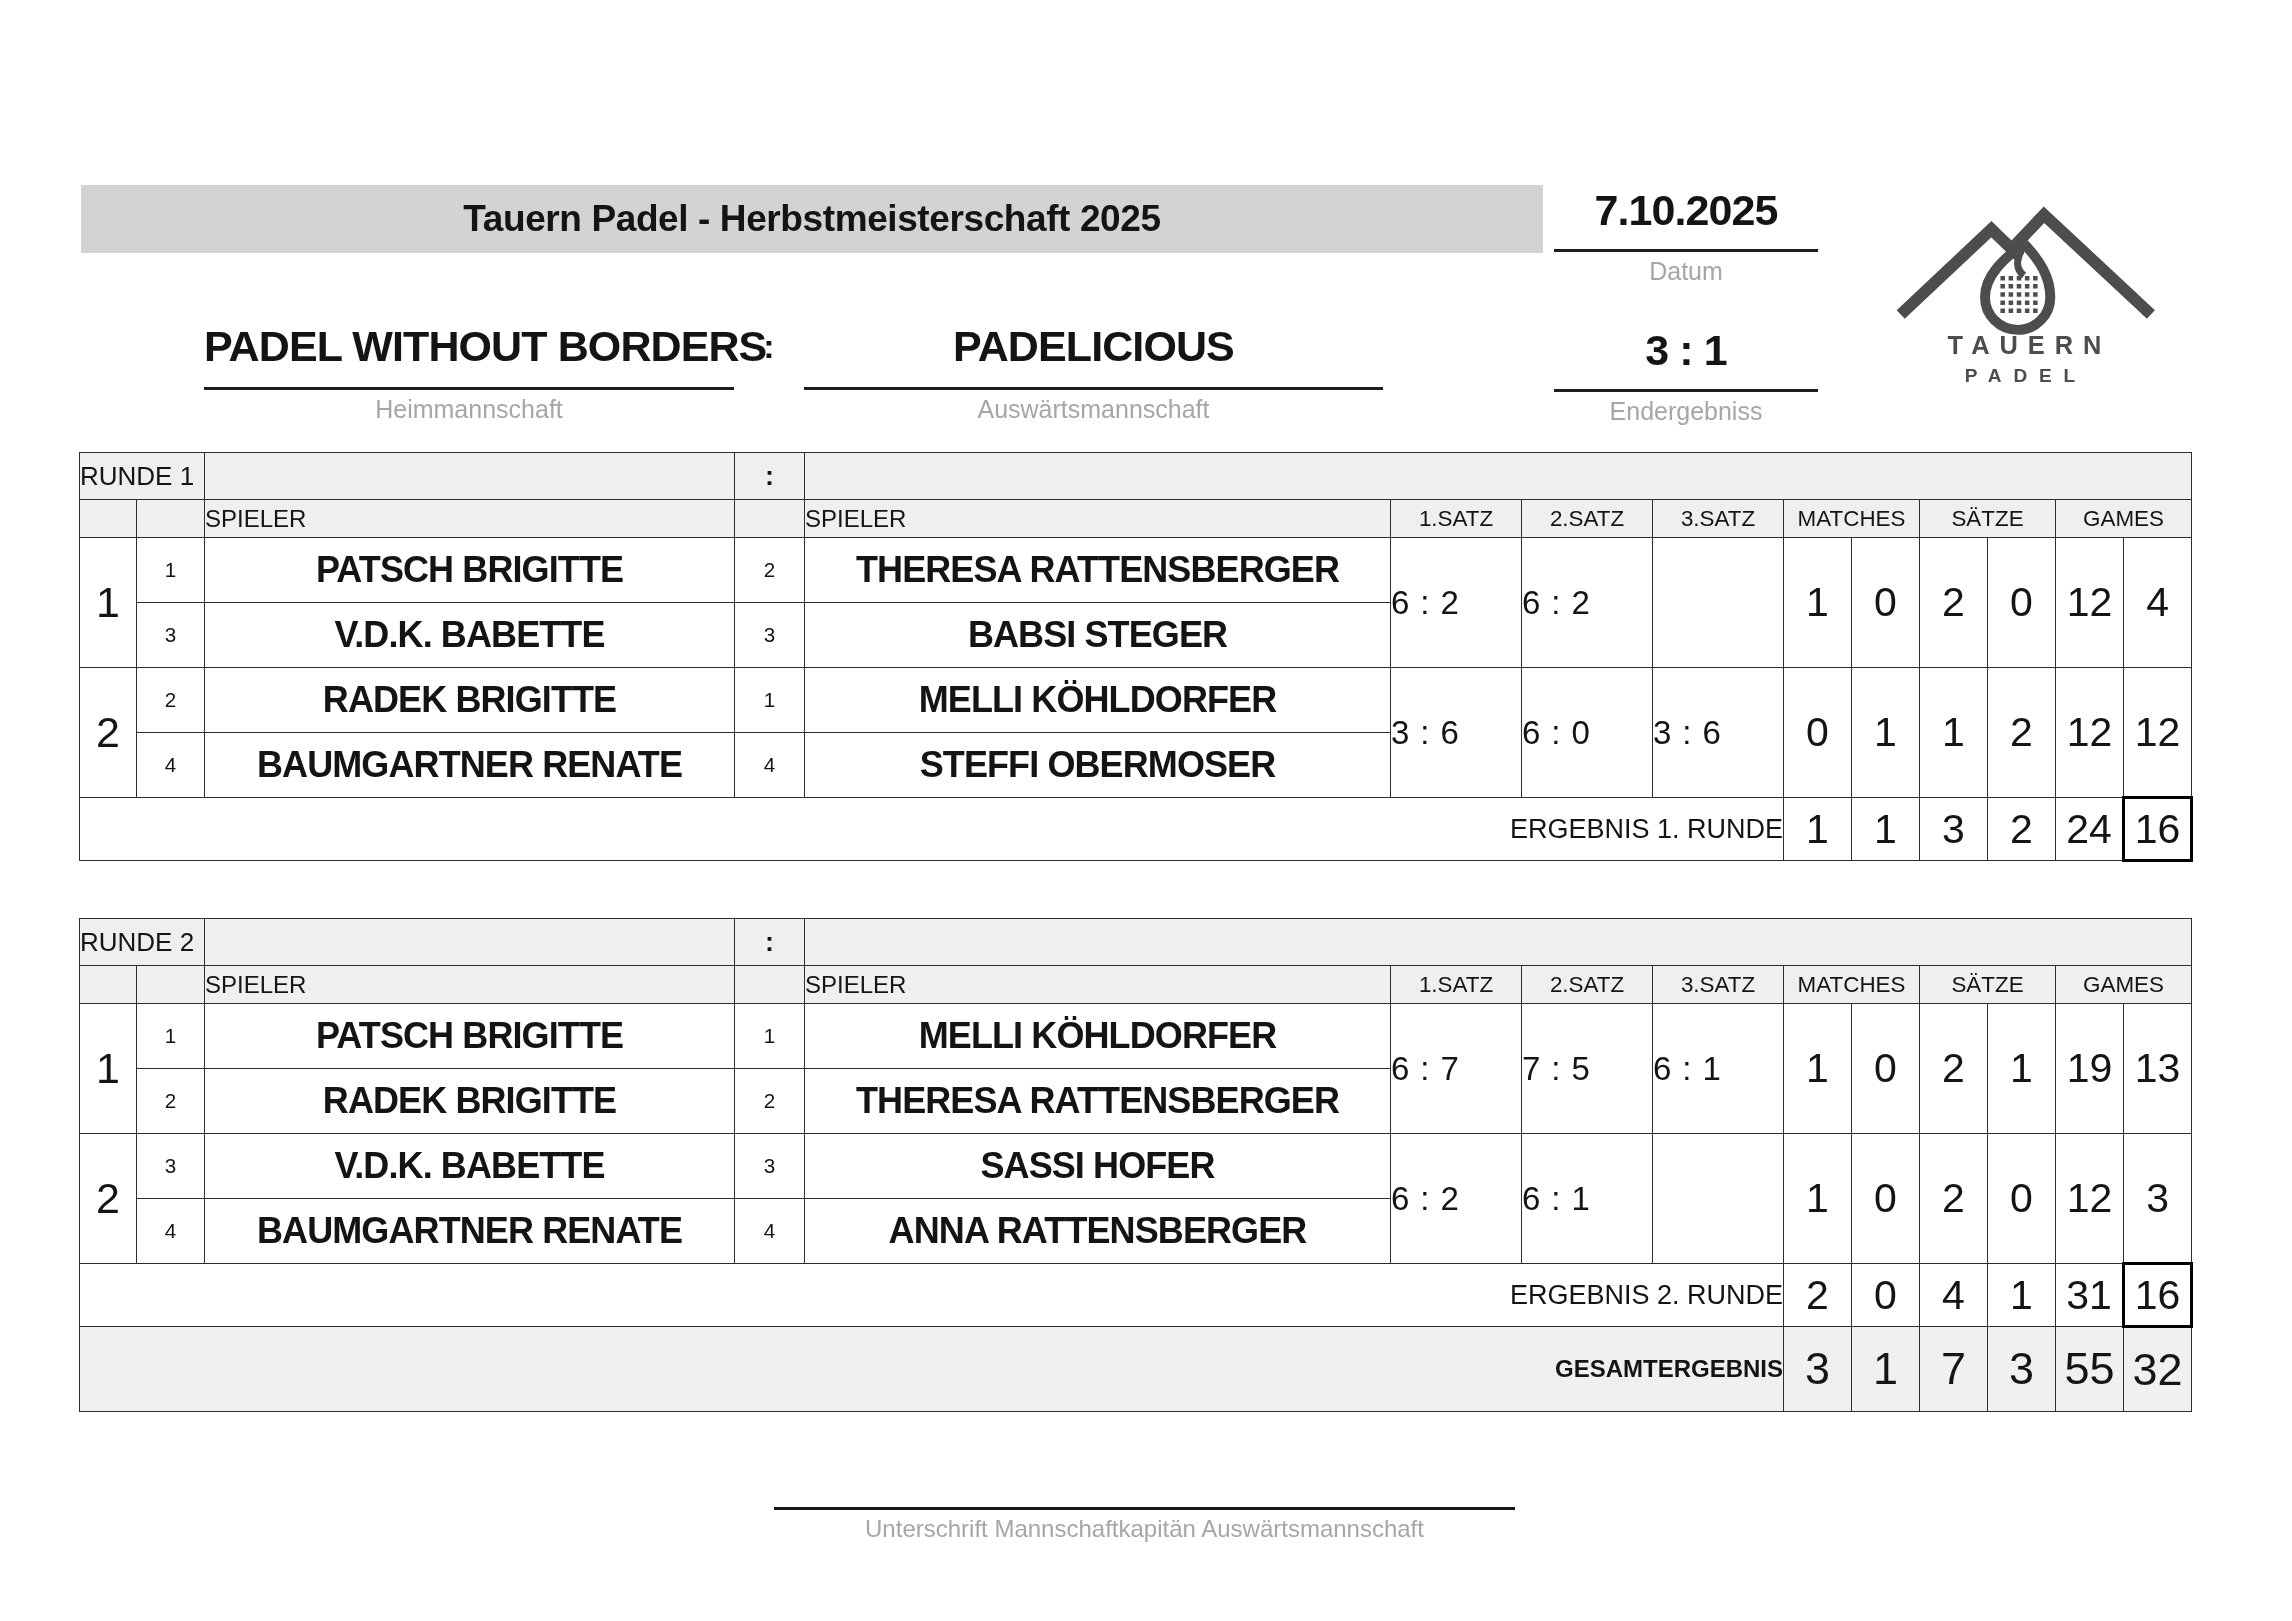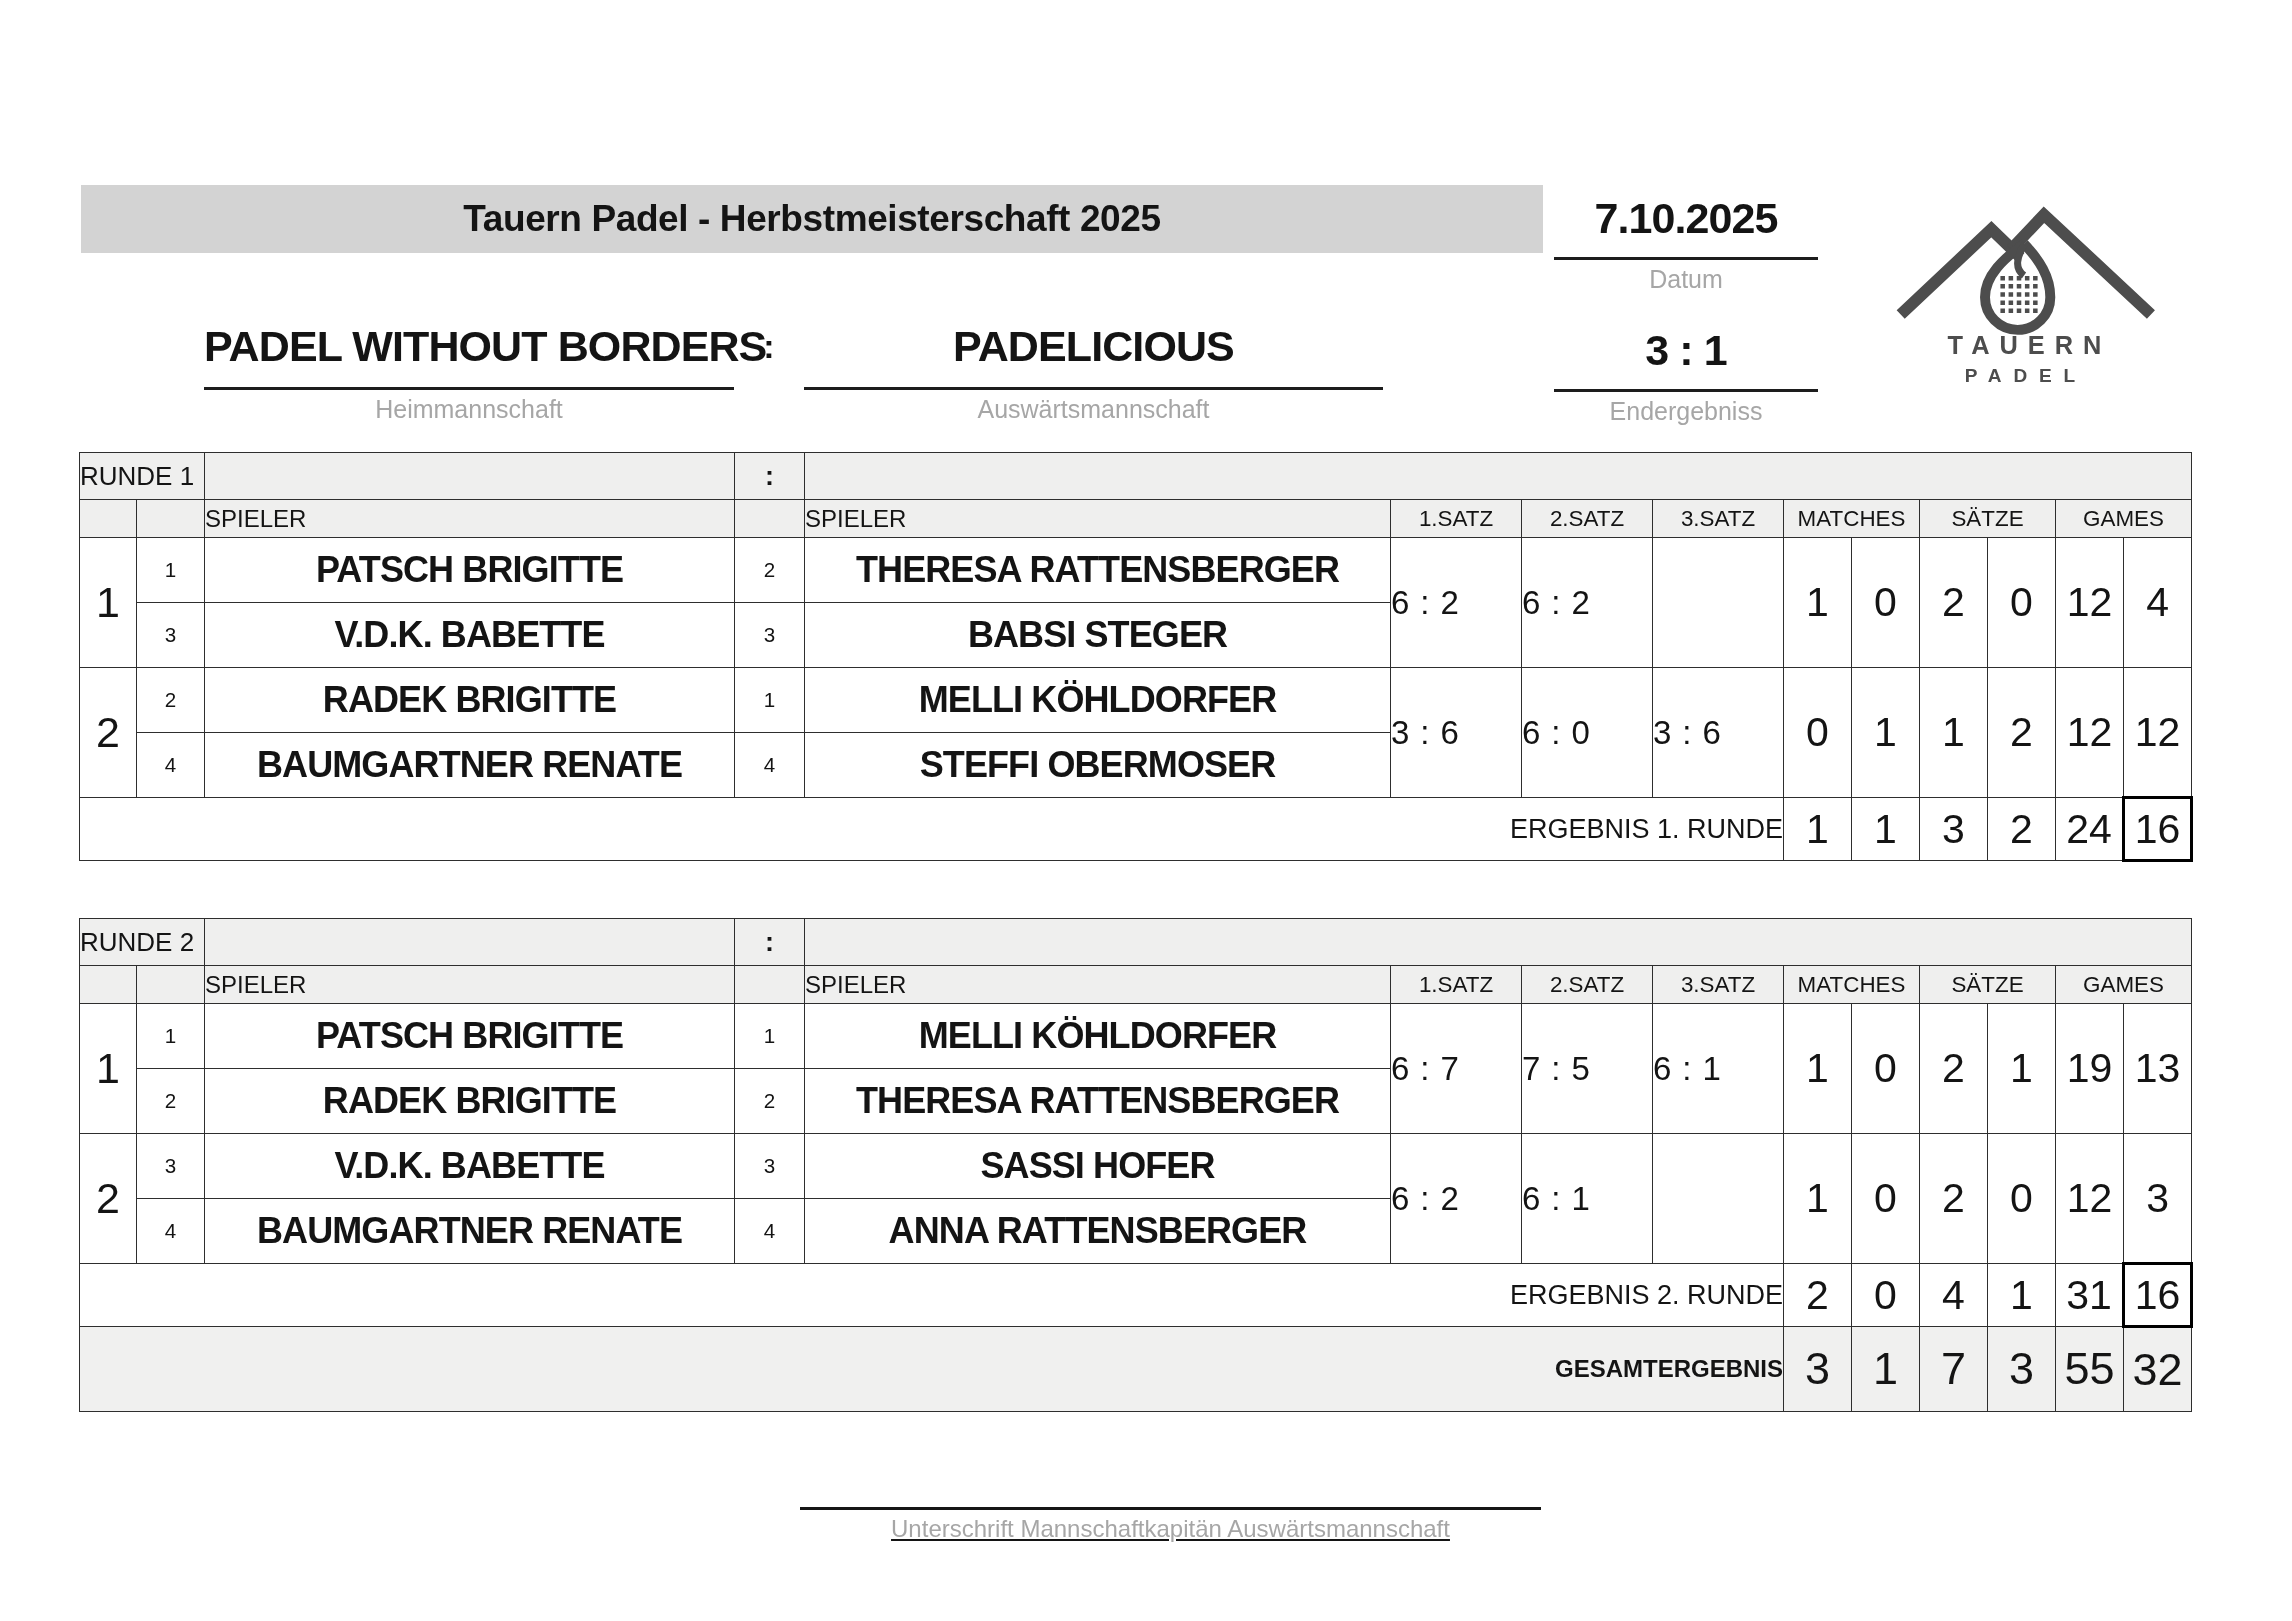--- a/index.html
+++ b/index.html
@@ -2,21 +2,21 @@
 <html style="font-size:14.3px"><head>
 <meta charset="utf-8">
 <style>
   html,body{margin:0;padding:0;background:#ffffff;}
   body{width:2293px;height:1621px;position:relative;font-family:"Liberation Sans",sans-serif;color:#141414;}
   .page{position:absolute;left:0;top:0;width:2293px;height:1621px;background:#ffffff;overflow:hidden;}
 
   
   .title-bar{position:absolute;left:81px;top:185px;width:1462px;height:68px;background:#d3d3d3;
              display:flex;align-items:center;justify-content:center;font-size:37px;font-weight:bold;letter-spacing:-0.4px;}
-  .date-block{position:absolute;left:1554px;top:180px;width:264px;text-align:center;}
+  .date-block{position:absolute;left:1554px;top:172px;width:264px;text-align:center;}
   .big-value{font-size:43px;font-weight:600;height:77px;line-height:77px;border-bottom:3.6px solid #1d1d1d;letter-spacing:-0.9px;}
   .gray-label{font-size:25px;color:#a6a6a6;margin-top:5.4px;}
   .final-block{position:absolute;left:1554px;top:312px;width:264px;text-align:center;}
 
   .team-block{position:absolute;top:306px;text-align:center;}
   .team-home{left:204px;width:530px;}
   .team-away{left:804px;width:579px;}
   .team-name{font-size:43px;font-weight:bold;letter-spacing:-0.9px;height:81px;line-height:81px;border-bottom:3.6px solid #1d1d1d;white-space:nowrap;}
   .teams-colon{position:absolute;left:734px;top:306px;width:70px;height:81px;line-height:81px;text-align:center;font-size:34px;font-weight:bold;}
 
@@ -39,21 +39,21 @@
   .satz{font-size:33px;text-align:left;padding-left:16px;letter-spacing:0.9px;}
   .num{font-size:41px;text-align:center;}
   .rlabel{font-size:27px;text-align:right;padding-right:12.5px;}
   .glabel{font-size:24px;font-weight:600;text-align:right;padding-right:12.5px;}
   .gnum{font-size:45px;text-align:center;}
   .boxed{border:3.6px solid #000000 !important;}
 
   
   .sig{position:absolute;top:1507px;text-align:center;}
   .sig-1{left:85px;width:649px;}
-  .sig-2{left:800px;width:741px;text-decoration:underline;}
+  .sig-2{left:774px;width:741px;}
   .sig-line{border-top:3.6px solid #161616;height:0;}
   .sig-label{font-size:24px;color:#a6a6a6;margin-top:5.4px;}
 </style>
 </head>
 <body>
 
 <div class="page">
 
   <div class="title-bar">
     <span>Tauern Padel - Herbstmeisterschaft 2025</span>

